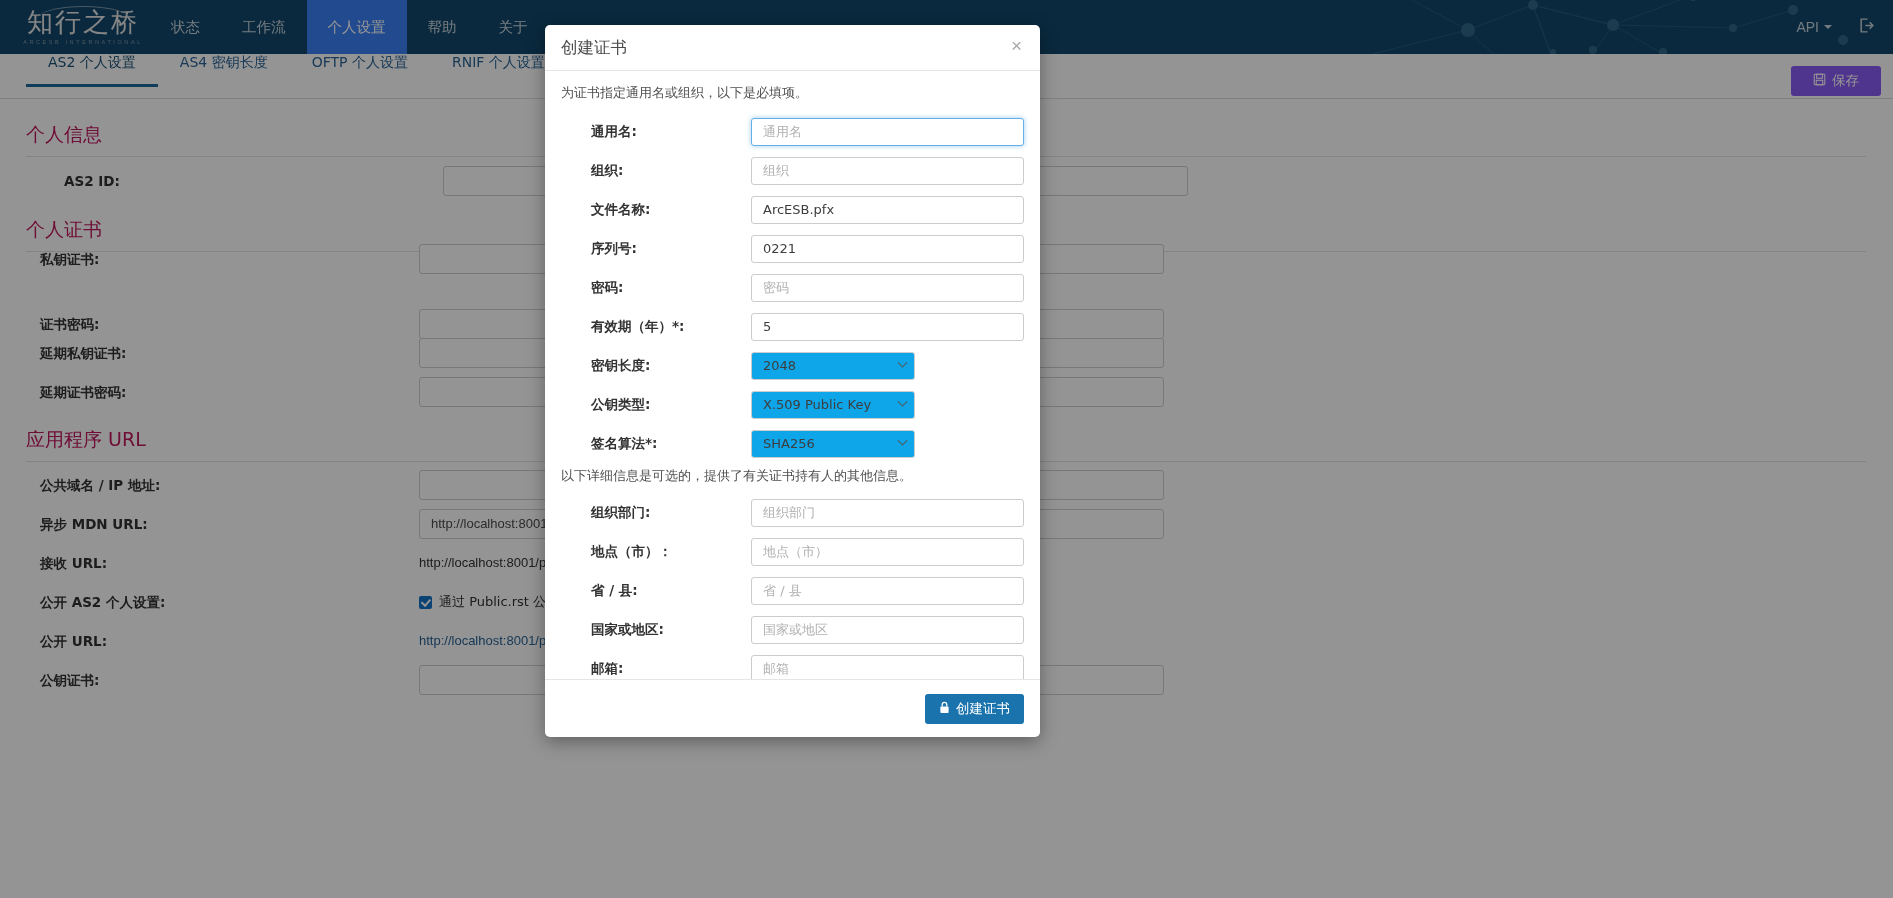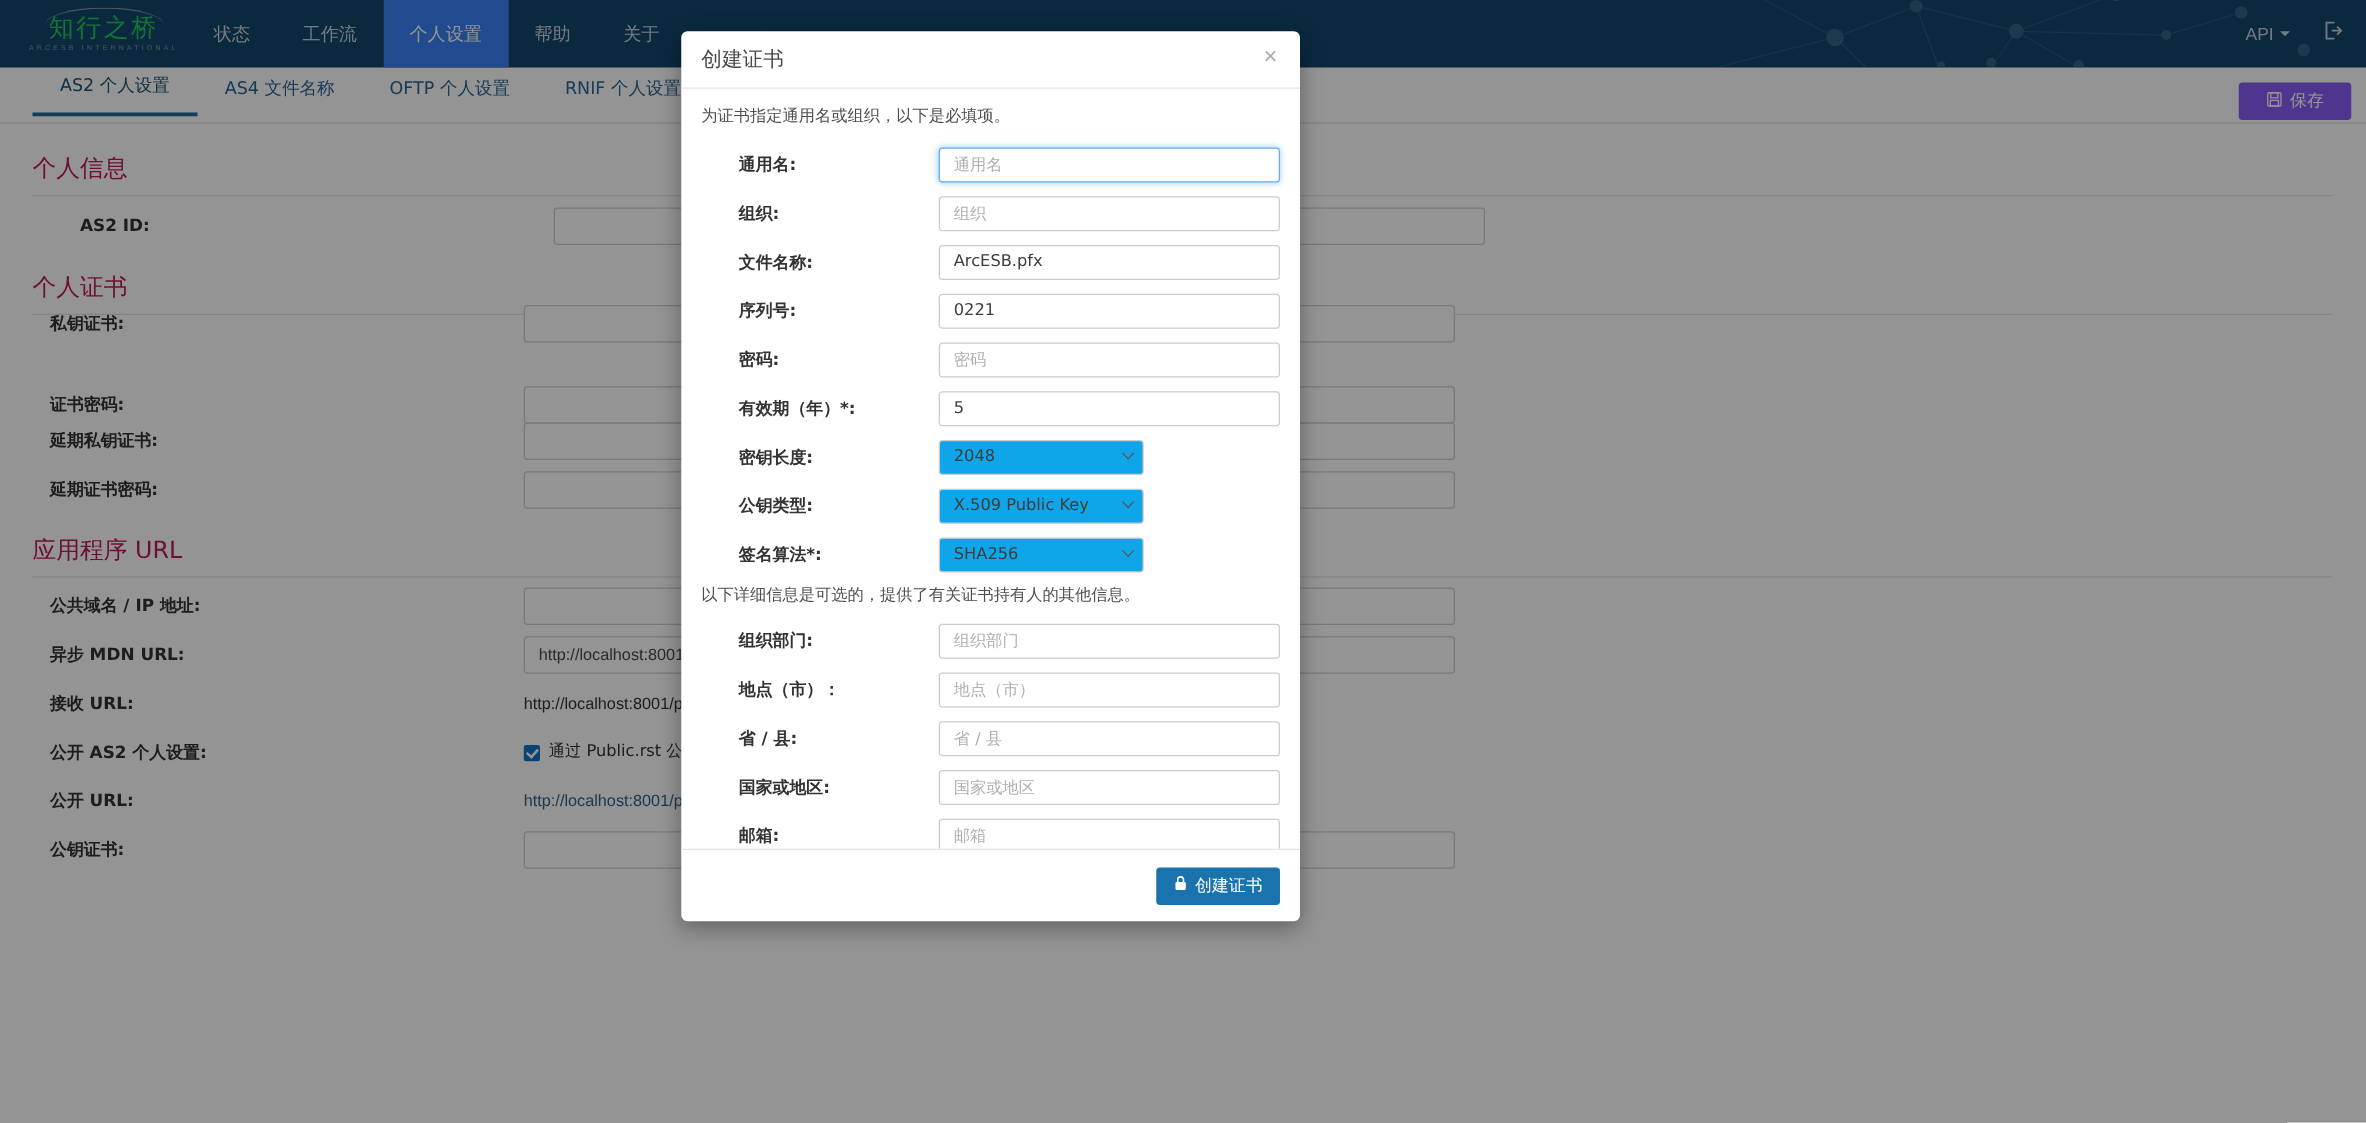--- a/index.html
+++ b/index.html
@@ -25,22 +25,22 @@
     opacity: .55;
     pointer-events: none;
   }
   .logo-wrap {
     position: absolute; left: 18px; top: 4px;
     width: 130px; height: 46px;
     display: flex; flex-direction: column;
     align-items: center; justify-content: center;
   }
   .logo-cn {
-    font-size: 20px; letter-spacing: 2px;
-    color: #22c55e; line-height: 1;
+    font-size: 26px; letter-spacing: 2px;
+    color: #e5e5e5; line-height: 1;
     font-family: "DejaVu Sans", sans-serif;
   }
   .logo-en {
     font-size: 5.5px; letter-spacing: 2.6px;
     color: #7d97a9; margin-top: 4px;
     font-family: "Liberation Sans", sans-serif;
   }
   .logo-arc {
     position: absolute; top: 2px; left: 18px;
     width: 95px; height: 14px;
@@ -83,21 +83,21 @@
     width: 1893px; height: 844px;
     background: #ffffff;
   }
   .tabs-row {
     position: absolute; top: 0; left: 0;
     width: 1893px; height: 45px;
     border-bottom: 1px solid #dddddd;
   }
   .tabs {
     position: absolute; left: 26px; top: 0;
-    display: flex; height: 45px; align-items: center;
+    display: flex; height: 45px; align-items: flex-start;
   }
   .tab {
     padding: 0 22px 12px 22px;
     font-size: 14px; color: #2a6496;
     cursor: pointer;
     font-family: "DejaVu Sans", sans-serif;
   }
   .tab.active {
     color: #1a5276;
     border-bottom: 3px solid #1b6a9c;
@@ -324,21 +324,21 @@
       </svg>
     </span>
   </div>
 </div>
 
 <div class="page">
 
   <div class="tabs-row">
     <div class="tabs">
       <div class="tab active">AS2 个人设置</div>
-      <div class="tab">AS4 文件名称</div>
+      <div class="tab">AS4 密钥长度</div>
       <div class="tab">OFTP 个人设置</div>
       <div class="tab">RNIF 个人设置</div>
       <div class="tab">GISB 个人设置</div>
     </div>
     <button class="btn-save">
       <span>
         <svg width="13" height="13" viewBox="0 0 16 16" fill="none" stroke="#ffffff" stroke-width="1.3">
           <rect x="1.5" y="1.5" width="13" height="13" rx="1"></rect>
           <rect x="4.5" y="1.5" width="7" height="5"></rect>
           <rect x="4" y="9" width="8" height="5.5"></rect>

